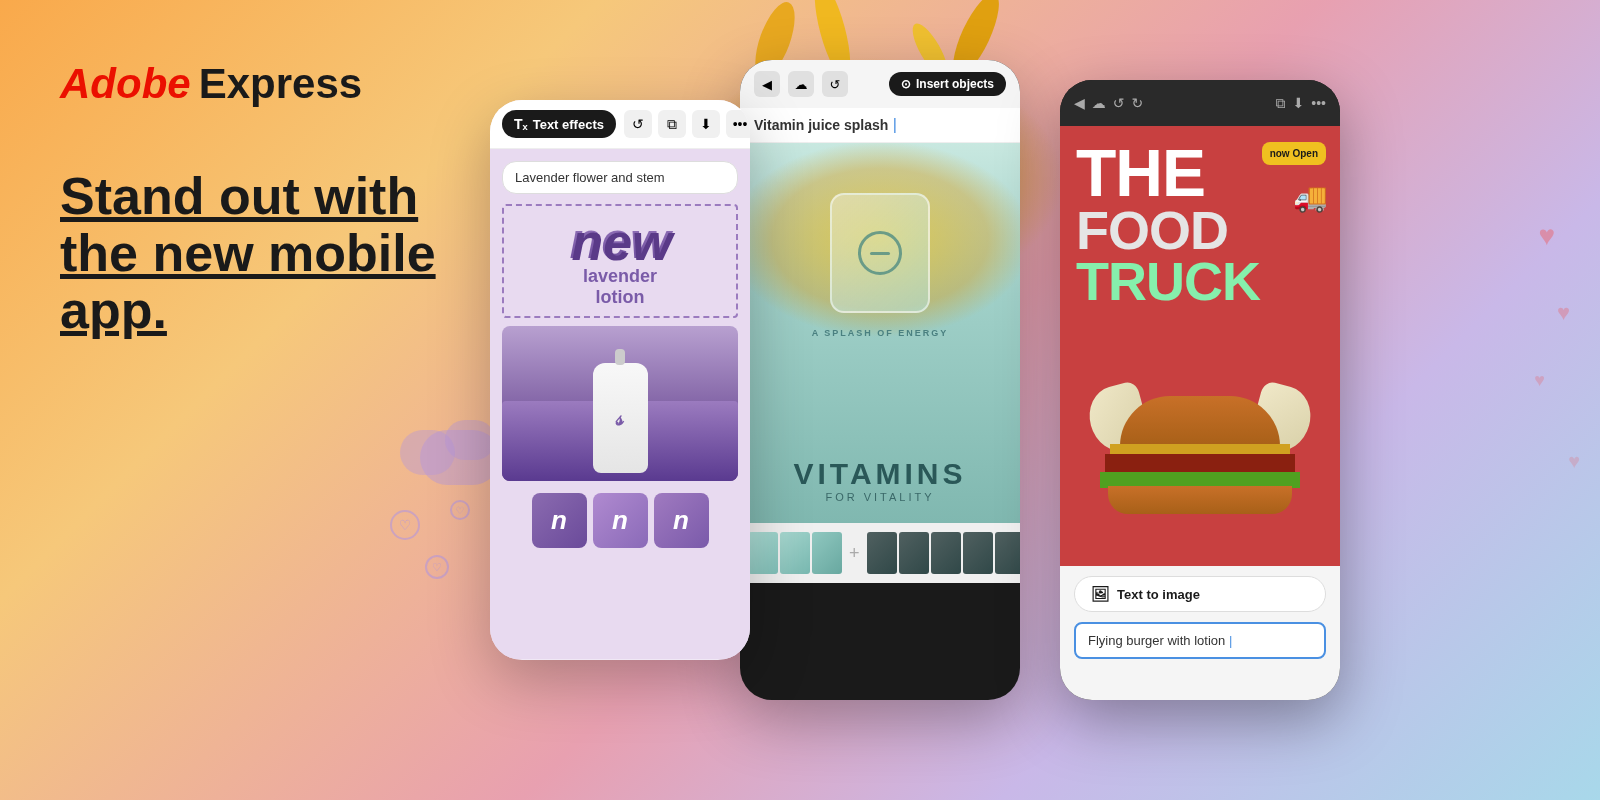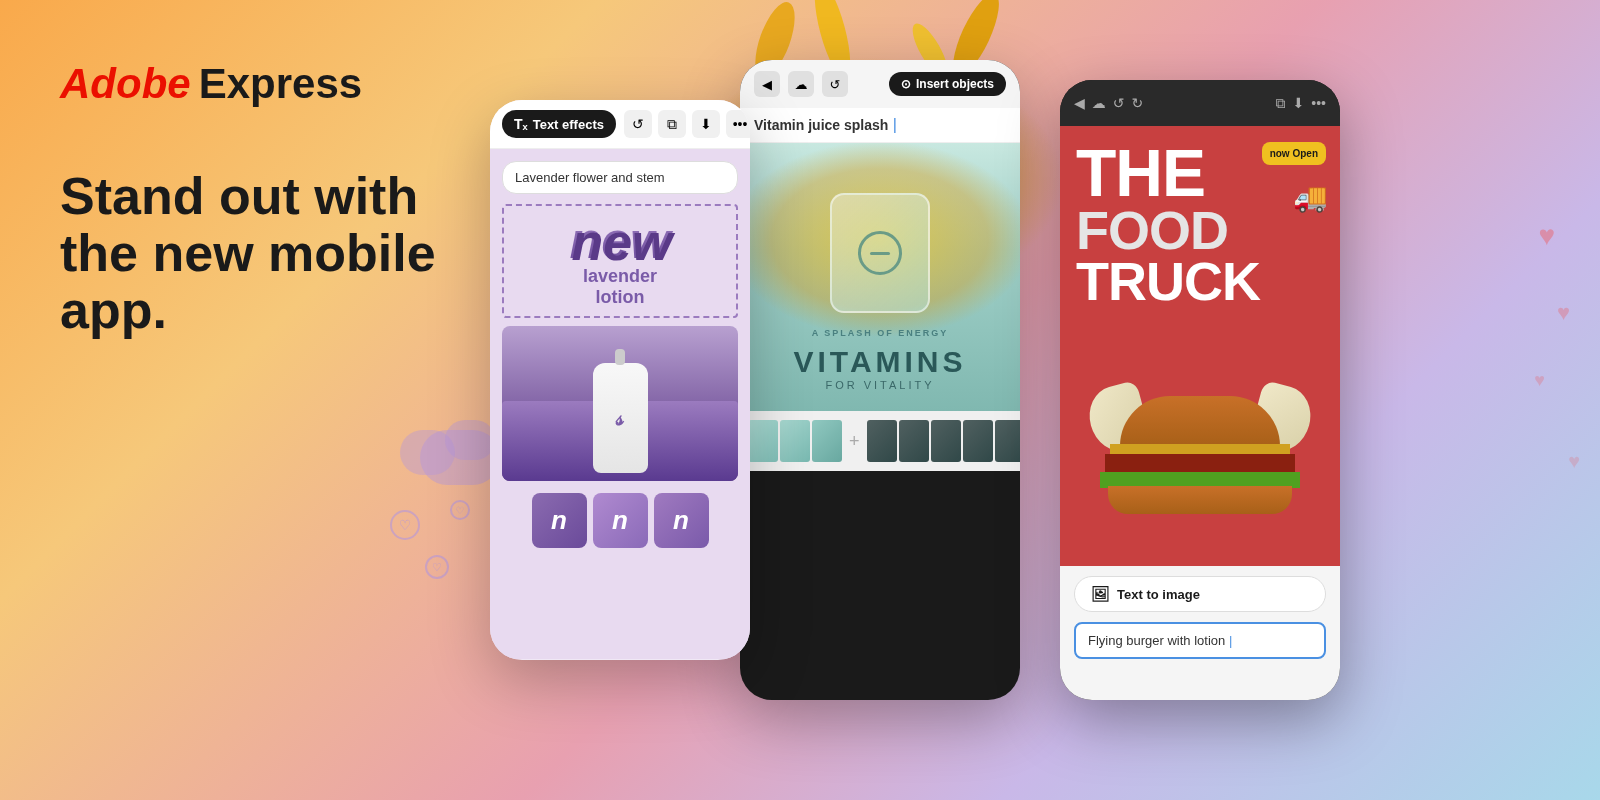--- a/index.html
+++ b/index.html
@@ -44,20 +44,21 @@
       font-size: 42px;
       font-weight: 900;
       color: #1a1a1a;
     }
 
     .tagline {
       font-size: 52px;
       font-weight: 900;
       color: #1a1a1a;
       line-height: 1.1;
+      text-decoration: underline;
     }
 
     
     .phone1 {
       position: absolute;
       left: 80px;
       top: 80px;
       width: 260px;
       height: 560px;
       background: #f0e8f5;
@@ -313,21 +314,21 @@
           <span style="font-size:12px;">⊙</span>
           <span>Insert objects</span>
         </div>
       </div>
 
       <div style="background:white;padding:8px 14px;border-bottom:1px solid #eee;">
         <span style="font-size:14px;font-weight:600;color:#333;">Vitamin juice splash</span>
         <span style="color:#4a90e2;font-weight:300;">|</span>
       </div>
 
-      <div style="height:268px;background:linear-gradient(180deg,#c8e8e0 0%,#a0d0c8 40%,#80b8b0 100%);position:relative;overflow:hidden;">
+      <div style="height:380px;background:linear-gradient(180deg,#c8e8e0 0%,#a0d0c8 40%,#80b8b0 100%);position:relative;overflow:hidden;">
 
         <div style="position:absolute;top:-30px;left:-40px;right:-40px;height:280px;background:radial-gradient(ellipse 60% 50% at 50% 45%,rgba(240,195,30,0.7) 0%,rgba(220,155,15,0.4) 50%,transparent 70%);border-radius:50%;"></div>
 
         <div style="position:absolute;top:50px;left:50%;transform:translateX(-50%);width:100px;height:120px;background:linear-gradient(135deg,rgba(255,255,255,0.35),rgba(180,230,225,0.5));border-radius:14px;border:2px solid rgba(255,255,255,0.5);display:flex;align-items:center;justify-content:center;z-index:2;">
           <div style="width:44px;height:44px;border:3px solid rgba(80,140,130,0.8);border-radius:50%;display:flex;align-items:center;justify-content:center;">
             <div style="width:20px;height:3px;background:rgba(80,140,130,0.8);border-radius:2px;"></div>
           </div>
         </div>
 
         <div style="position:absolute;top:185px;left:0;right:0;text-align:center;z-index:2;">
@@ -370,21 +371,21 @@
       <span style="font-size:14px;color:#aaa;cursor:pointer;">⧉</span>
       <span style="font-size:14px;color:#aaa;cursor:pointer;">⬇</span>
       <span style="font-size:14px;color:#aaa;cursor:pointer;">•••</span>
     </div>
 
     <div style="height:440px;background:#c84040;position:relative;overflow:hidden;">
 
       <div style="position:absolute;top:16px;left:16px;">
         <div style="font-size:66px;font-weight:900;color:white;line-height:0.95;font-family:Arial,sans-serif;letter-spacing:-1px;">THE</div>
         <div style="font-size:54px;font-weight:900;color:#e5e5e5;line-height:0.95;font-family:Arial,sans-serif;letter-spacing:-1px;">FOOD</div>
-        <div style="font-size:54px;font-weight:900;color:#ffffff;line-height:0.95;font-family:Arial,sans-serif;letter-spacing:-1px;">TRUCK</div>
+        <div style="font-size:54px;font-weight:900;color:#86efac;line-height:0.95;font-family:Arial,sans-serif;letter-spacing:-1px;">TRUCK</div>
       </div>
 
       <div style="position:absolute;top:16px;right:14px;background:#f0c020;border-radius:8px;padding:5px 8px;font-size:10px;font-weight:700;color:#1a1a1a;text-align:center;line-height:1.3;">
         <div>now Open</div>
       </div>
 
       <div style="position:absolute;top:55px;right:12px;font-size:28px;">🚚</div>
 
       <div style="position:absolute;bottom:10px;left:50%;transform:translateX(-50%);width:240px;height:190px;">
 

